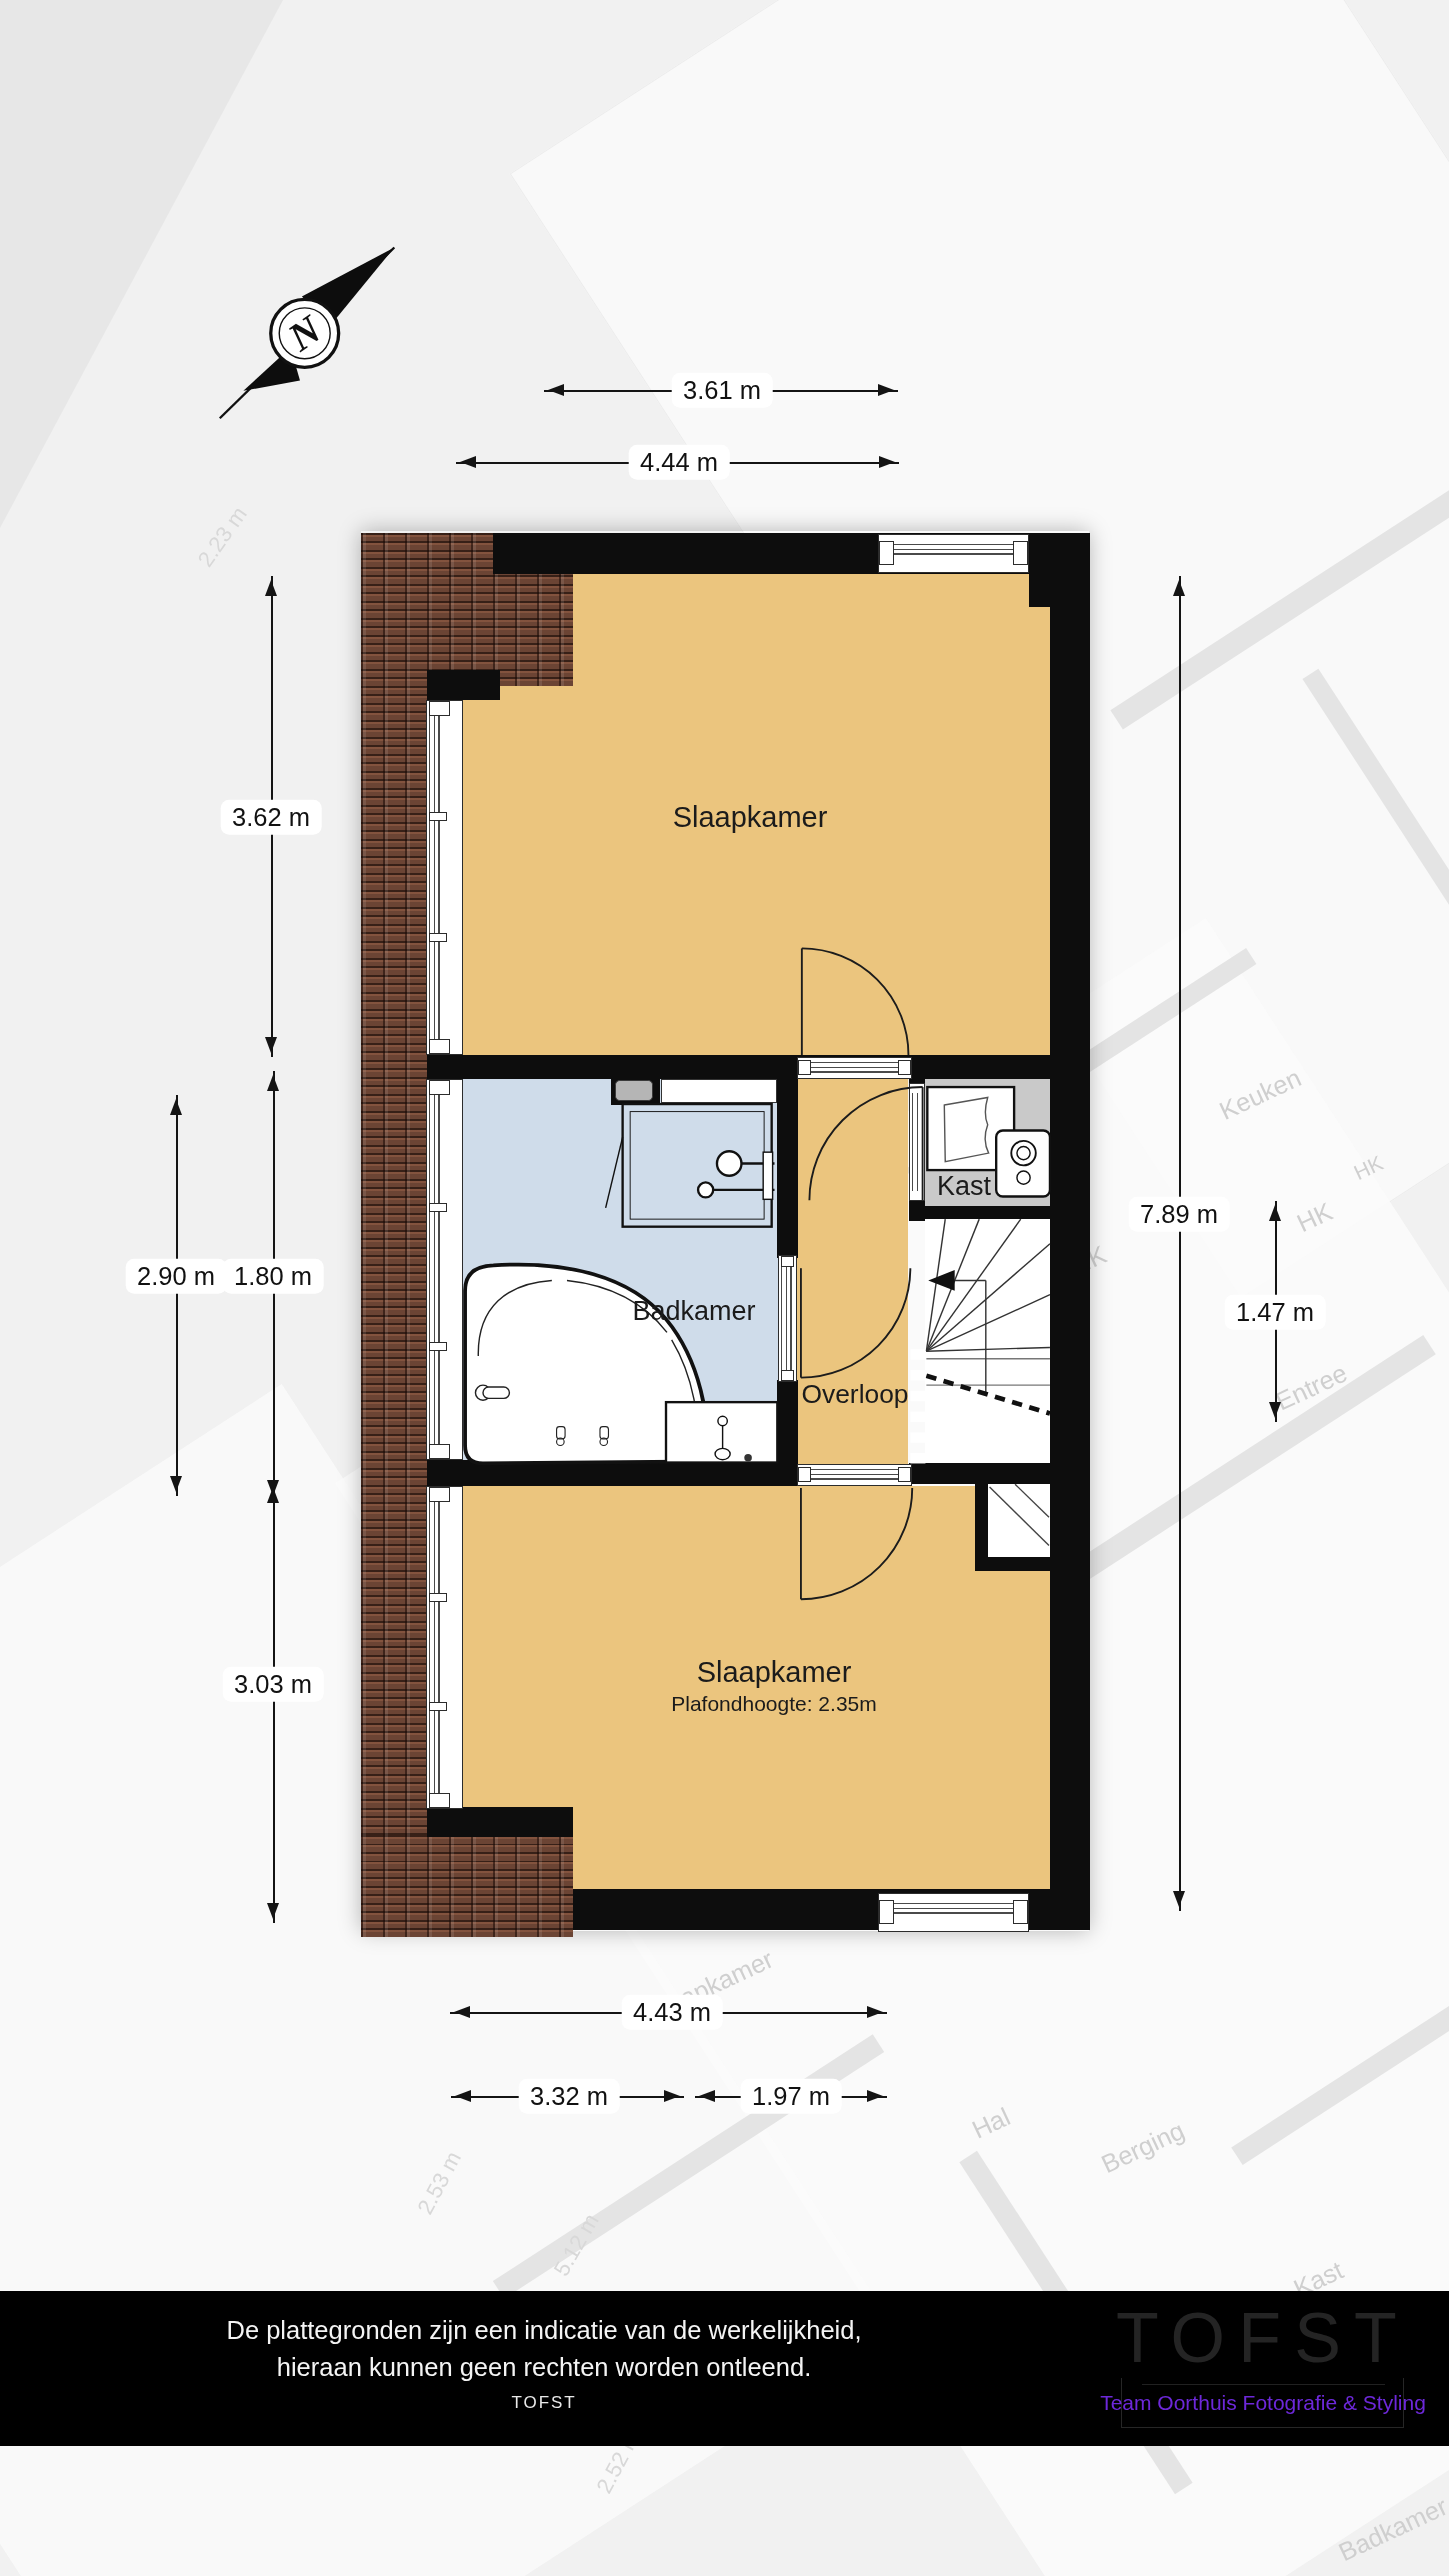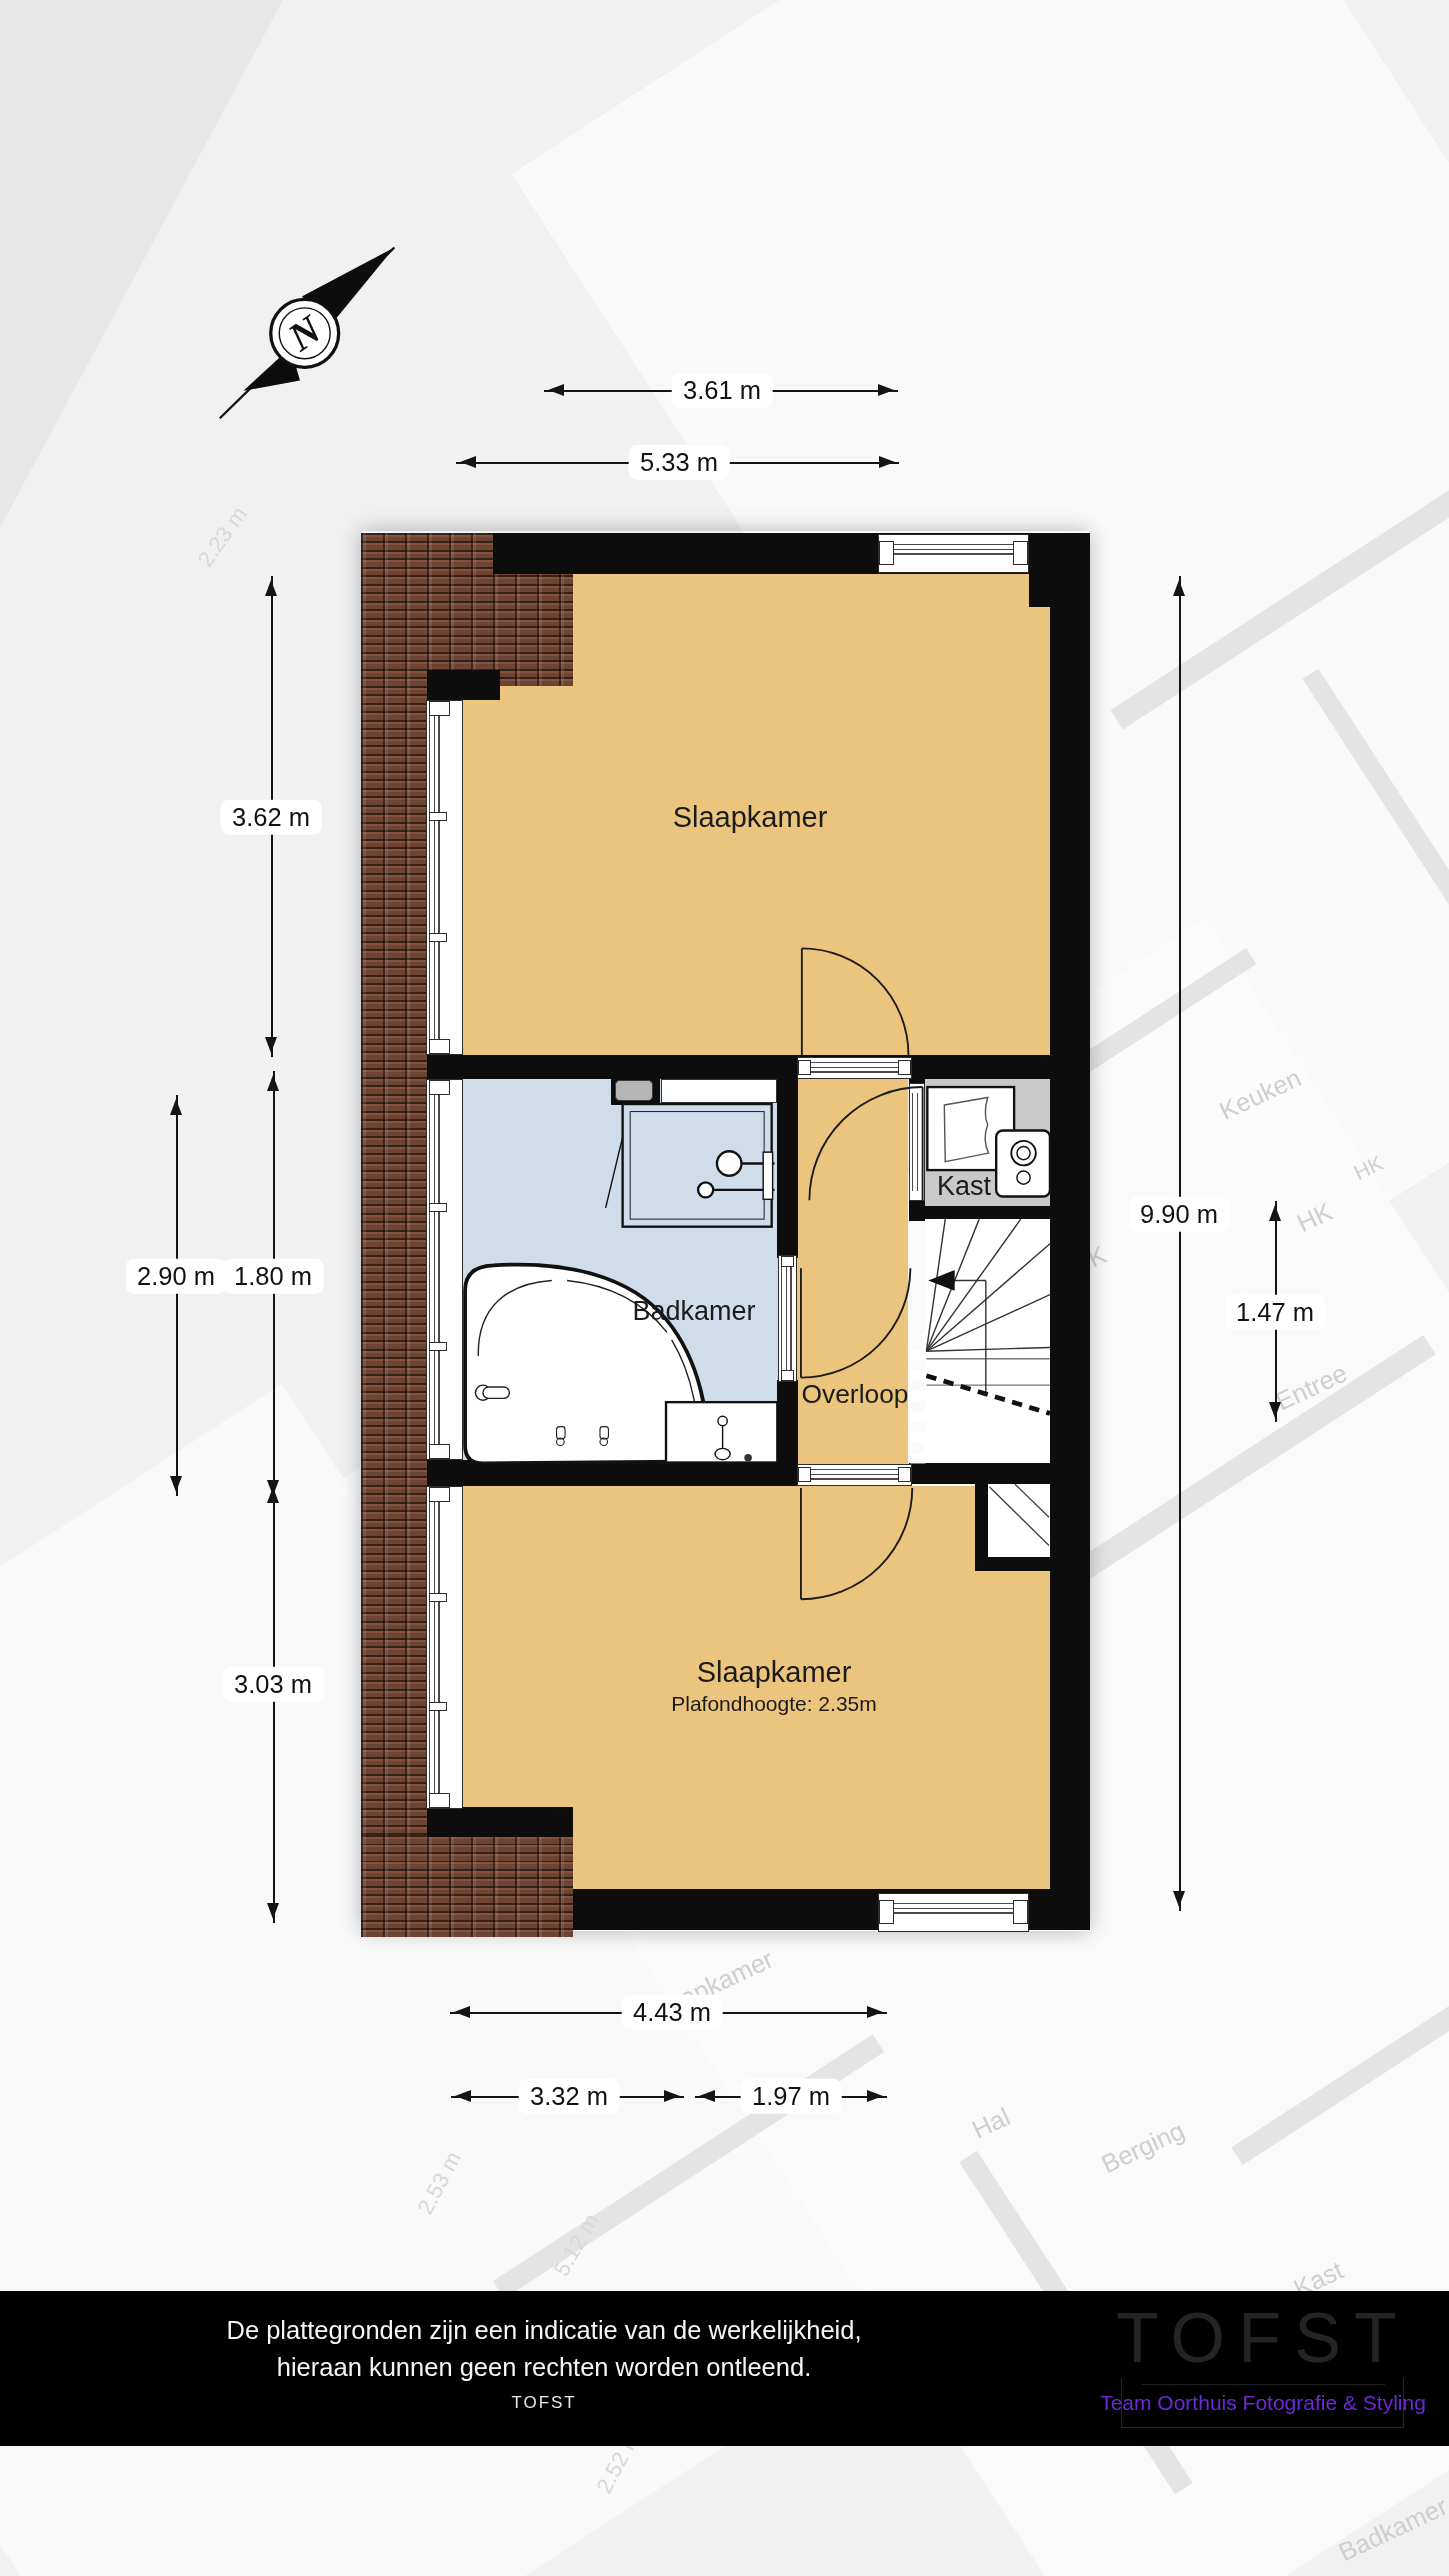--- a/index.html
+++ b/index.html
@@ -266,33 +266,33 @@
   <div class="room-label" style="left:750px;top:817px;">Slaapkamer</div>
   <div class="room-label" style="left:694px;top:1311px;font-size:27px;">Badkamer</div>
   <div class="room-label" style="left:855px;top:1394px;font-size:26.4px;">Overloop</div>
   <div class="room-label" style="left:964px;top:1186px;font-size:27px;">Kast</div>
   <div class="room-label" style="left:774px;top:1672px;">Slaapkamer</div>
   <div class="room-sub" style="left:774px;top:1704px;">Plafondhoogte:  2.35m</div>
 
   <div class="dh" style="left:544px;top:390px;width:354px;"></div>
   <div class="dim-label" style="left:722px;top:390px;">3.61 m</div>
   <div class="dh" style="left:456px;top:462px;width:443px;"></div>
-  <div class="dim-label" style="left:679px;top:462px;">5.33 m</div>
+  <div class="dim-label" style="left:679px;top:462px;">4.44 m</div>
 
   <div class="dv" style="left:271px;top:576px;height:481px;"></div>
   <div class="dim-label" style="left:271px;top:817px;">3.62 m</div>
   <div class="dv" style="left:176px;top:1095px;height:401px;"></div>
   <div class="dim-label" style="left:176px;top:1276px;">2.90 m</div>
   <div class="dv" style="left:273px;top:1071px;height:429px;"></div>
   <div class="dim-label" style="left:273px;top:1276px;">1.80 m</div>
   <div class="dv" style="left:273px;top:1483px;height:440px;"></div>
   <div class="dim-label" style="left:273px;top:1684px;">3.03 m</div>
 
   <div class="dv" style="left:1179px;top:576px;height:1335px;"></div>
-  <div class="dim-label" style="left:1179px;top:1214px;">9.90 m</div>
+  <div class="dim-label" style="left:1179px;top:1214px;">7.89 m</div>
   <div class="dv" style="left:1275px;top:1201px;height:221px;"></div>
   <div class="dim-label" style="left:1275px;top:1312px;">1.47 m</div>
 
   <div class="dh" style="left:450px;top:2012px;width:437px;"></div>
   <div class="dim-label" style="left:672px;top:2012px;">4.43 m</div>
   <div class="dh" style="left:451px;top:2096px;width:233px;"></div>
   <div class="dim-label" style="left:569px;top:2096px;">3.32 m</div>
   <div class="dh" style="left:695px;top:2096px;width:192px;"></div>
   <div class="dim-label" style="left:791px;top:2096px;">1.97 m</div>
 

